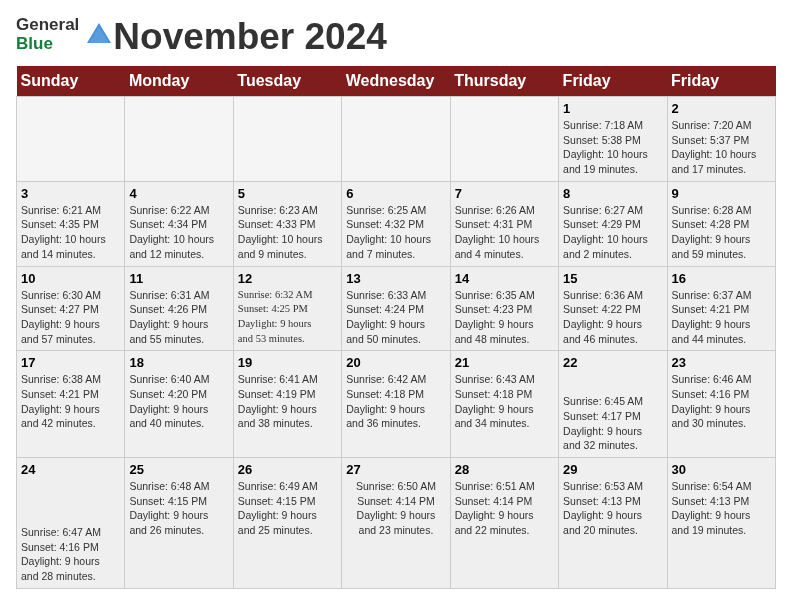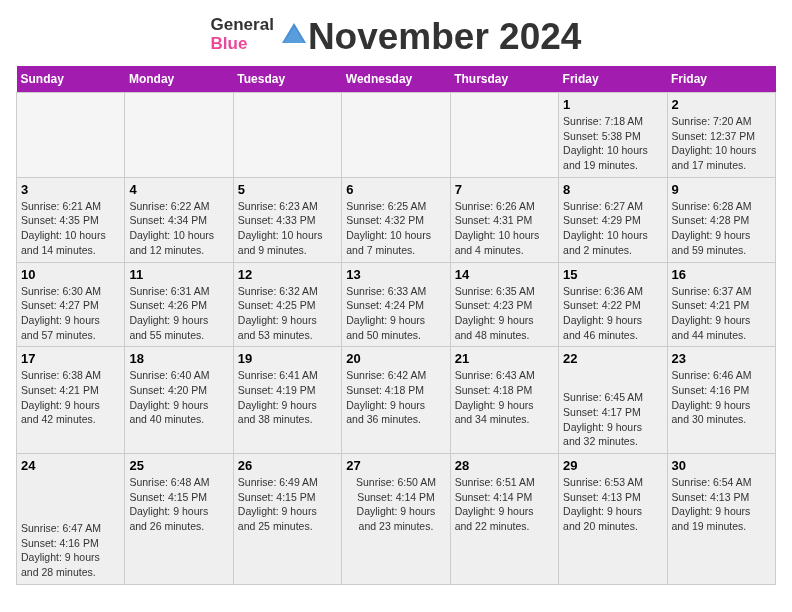--- a/index.html
+++ b/index.html
@@ -5,21 +5,21 @@
     * { box-sizing: border-box; margin: 0; padding: 0; }
     body {
       font-family: Arial, sans-serif;
       background: #fff;
       width: 792px;
       min-height: 612px;
       padding: 16px;
     }
     .header-area {
       display: flex;
-      justify-content: center;
+      justify-content: flex-start;
       align-items: flex-start;
       margin-bottom: 8px;
     }
     .logo {
       display: flex;
       align-items: center;
       gap: 4px;
     }
     .title-area {
       text-align: right;
@@ -32,25 +32,25 @@
     .location-title {
       font-size: 14px;
       color: #555;
     }
     table {
       width: 100%;
       border-collapse: collapse;
       font-size: 11px;
     }
     th {
-      background-color: #a21caf;
+      background-color: #7f1d1d;
       color: #fff;
       padding: 6px 4px;
       text-align: left;
-      font-size: 12px;
+      font-size: 16px;
       font-weight: bold;
     }
     td {
       border: 1px solid #ccc;
       vertical-align: top;
       padding: 4px;
       width: 14.28%;
       height: 80px;
       background: #fff;
     }
@@ -81,21 +81,21 @@
       background: #fff;
     }
   </style>
 </head>
 <body>
 
 <div class="header-area">
   <div class="logo">
     <div style="display:flex;flex-direction:column;line-height:1.1;">
       <span style="font-size:17px;font-weight:bold;color:#333;">General</span>
-      <span style="font-size:17px;font-weight:bold;color:#ec4899;">Blue</span>
+      <span style="font-size:17px;font-weight:bold;color:#15803d;">Blue</span>
     </div>
     <svg width="28" height="28" viewBox="0 0 28 28" style="margin-left:2px;">
       <polygon points="14,2 26,22 2,22" fill="#4a90d9"></polygon>
       <polygon points="14,6 24,22 4,22" fill="#6aaae0" opacity="0.5"></polygon>
     </svg>
   </div>
   <div class="title-area">
     <div class="month-title">November 2024</div>
   </div>
 </div>
@@ -122,21 +122,21 @@
         <td>
           <div class="day-num">1</div>
           <div class="day-info" style="white-space: pre-line;">Sunrise: 7:18 AM
 Sunset: 5:38 PM
 Daylight: 10 hours
 and 19 minutes.</div>
         </td>
         <td>
           <div class="day-num">2</div>
           <div class="day-info" style="white-space: pre-line;">Sunrise: 7:20 AM
-Sunset: 12:37 PM
+Sunset: 5:37 PM
 Daylight: 10 hours
 and 17 minutes.</div>
         </td>
       </tr>
       <tr class="row-normal">
         <td>
           <div class="day-num">3</div>
           <div class="day-info" style="white-space: pre-line;">Sunrise: 6:21 AM
 Sunset: 4:35 PM
 Daylight: 10 hours
@@ -195,21 +195,21 @@
         </td>
         <td>
           <div class="day-num">11</div>
           <div class="day-info" style="white-space: pre-line;">Sunrise: 6:31 AM
 Sunset: 4:26 PM
 Daylight: 9 hours
 and 55 minutes.</div>
         </td>
         <td>
           <div class="day-num">12</div>
-          <div class="day-info" style="white-space: pre-line;">Sunrise: 6:32 AM
+          <div class="day-info" style="white-space: pre-line; font-family: Liberation Serif, serif;">Sunrise: 6:32 AM
 Sunset: 4:25 PM
 Daylight: 9 hours
 and 53 minutes.</div>
         </td>
         <td>
           <div class="day-num">13</div>
           <div class="day-info" style="white-space: pre-line;">Sunrise: 6:33 AM
 Sunset: 4:24 PM
 Daylight: 9 hours
 and 50 minutes.</div>

